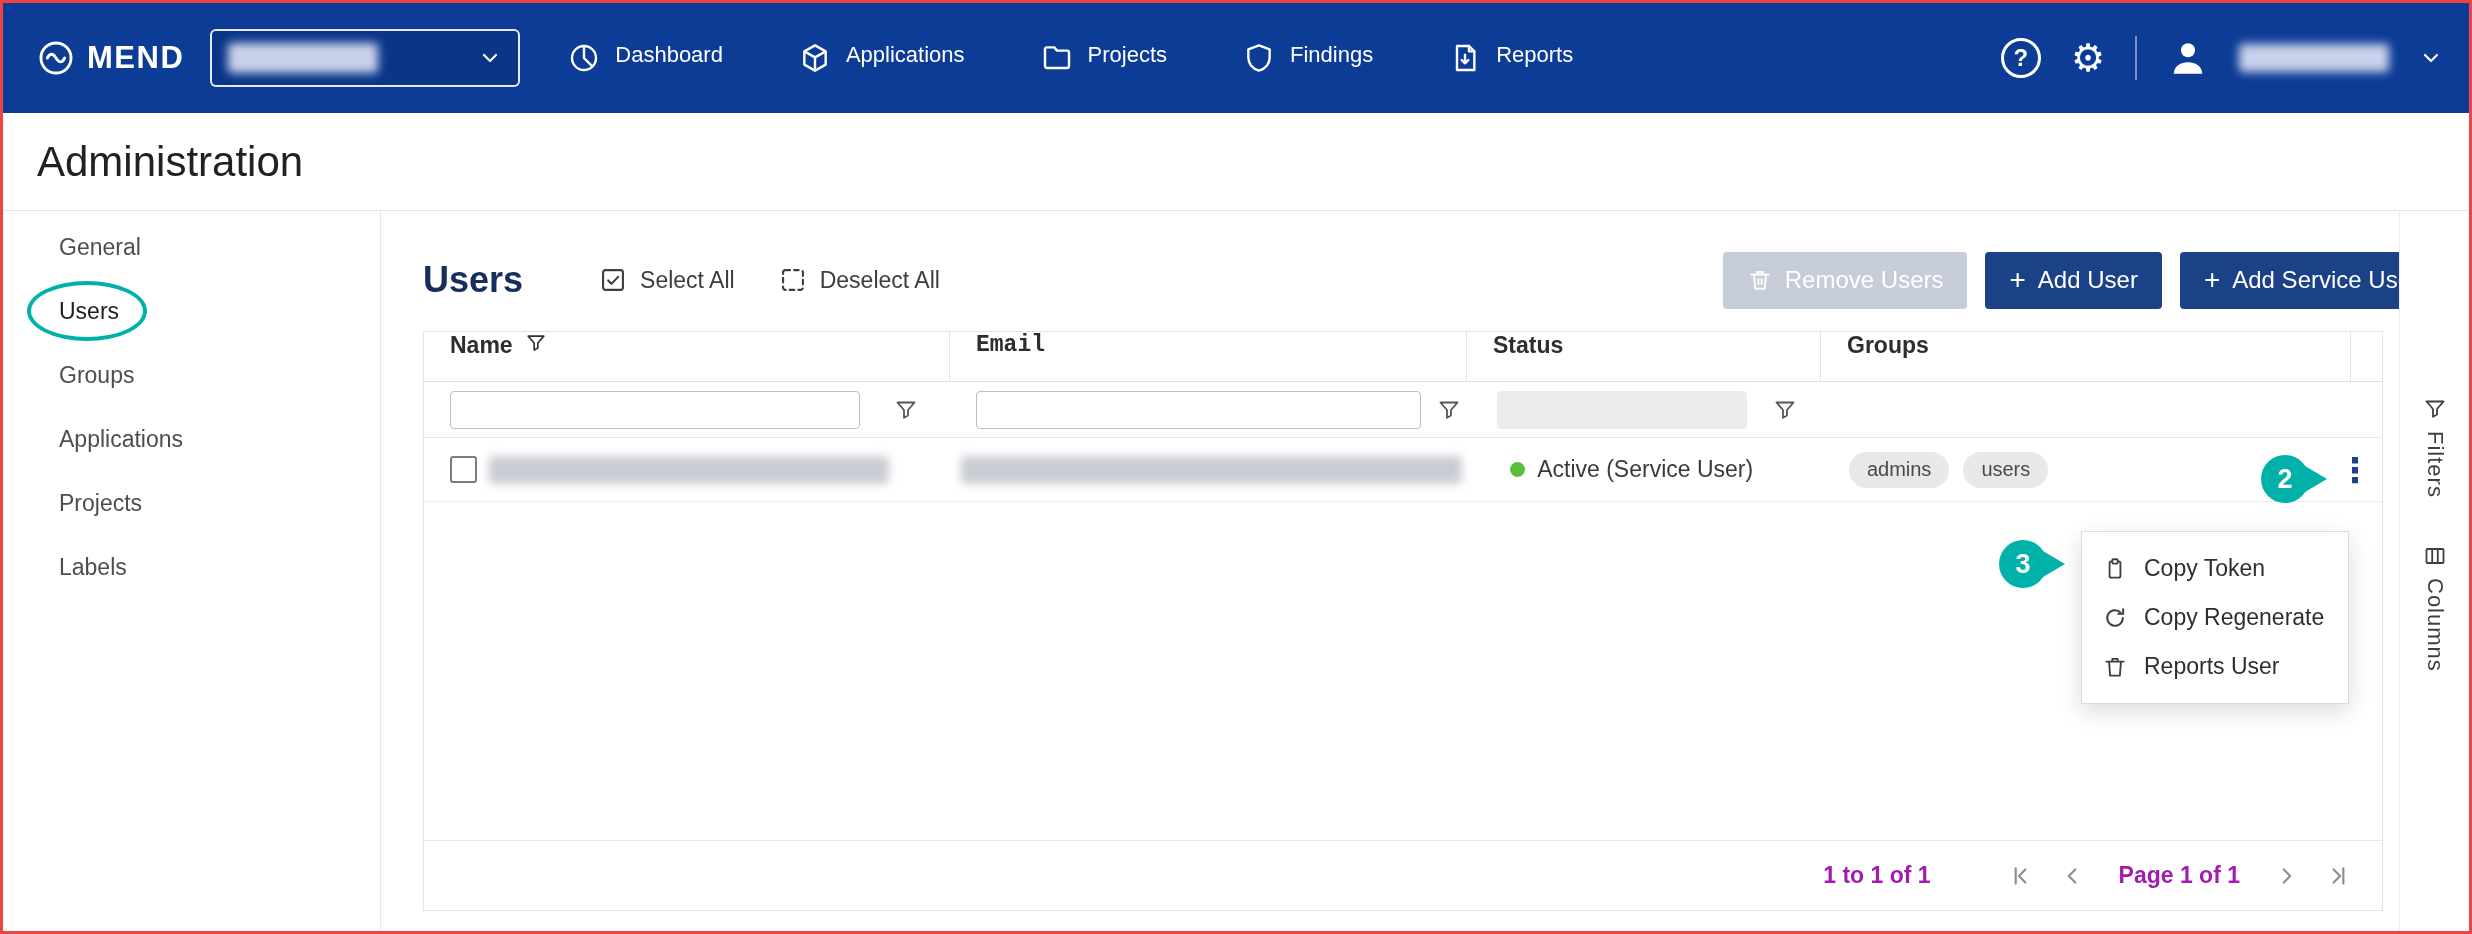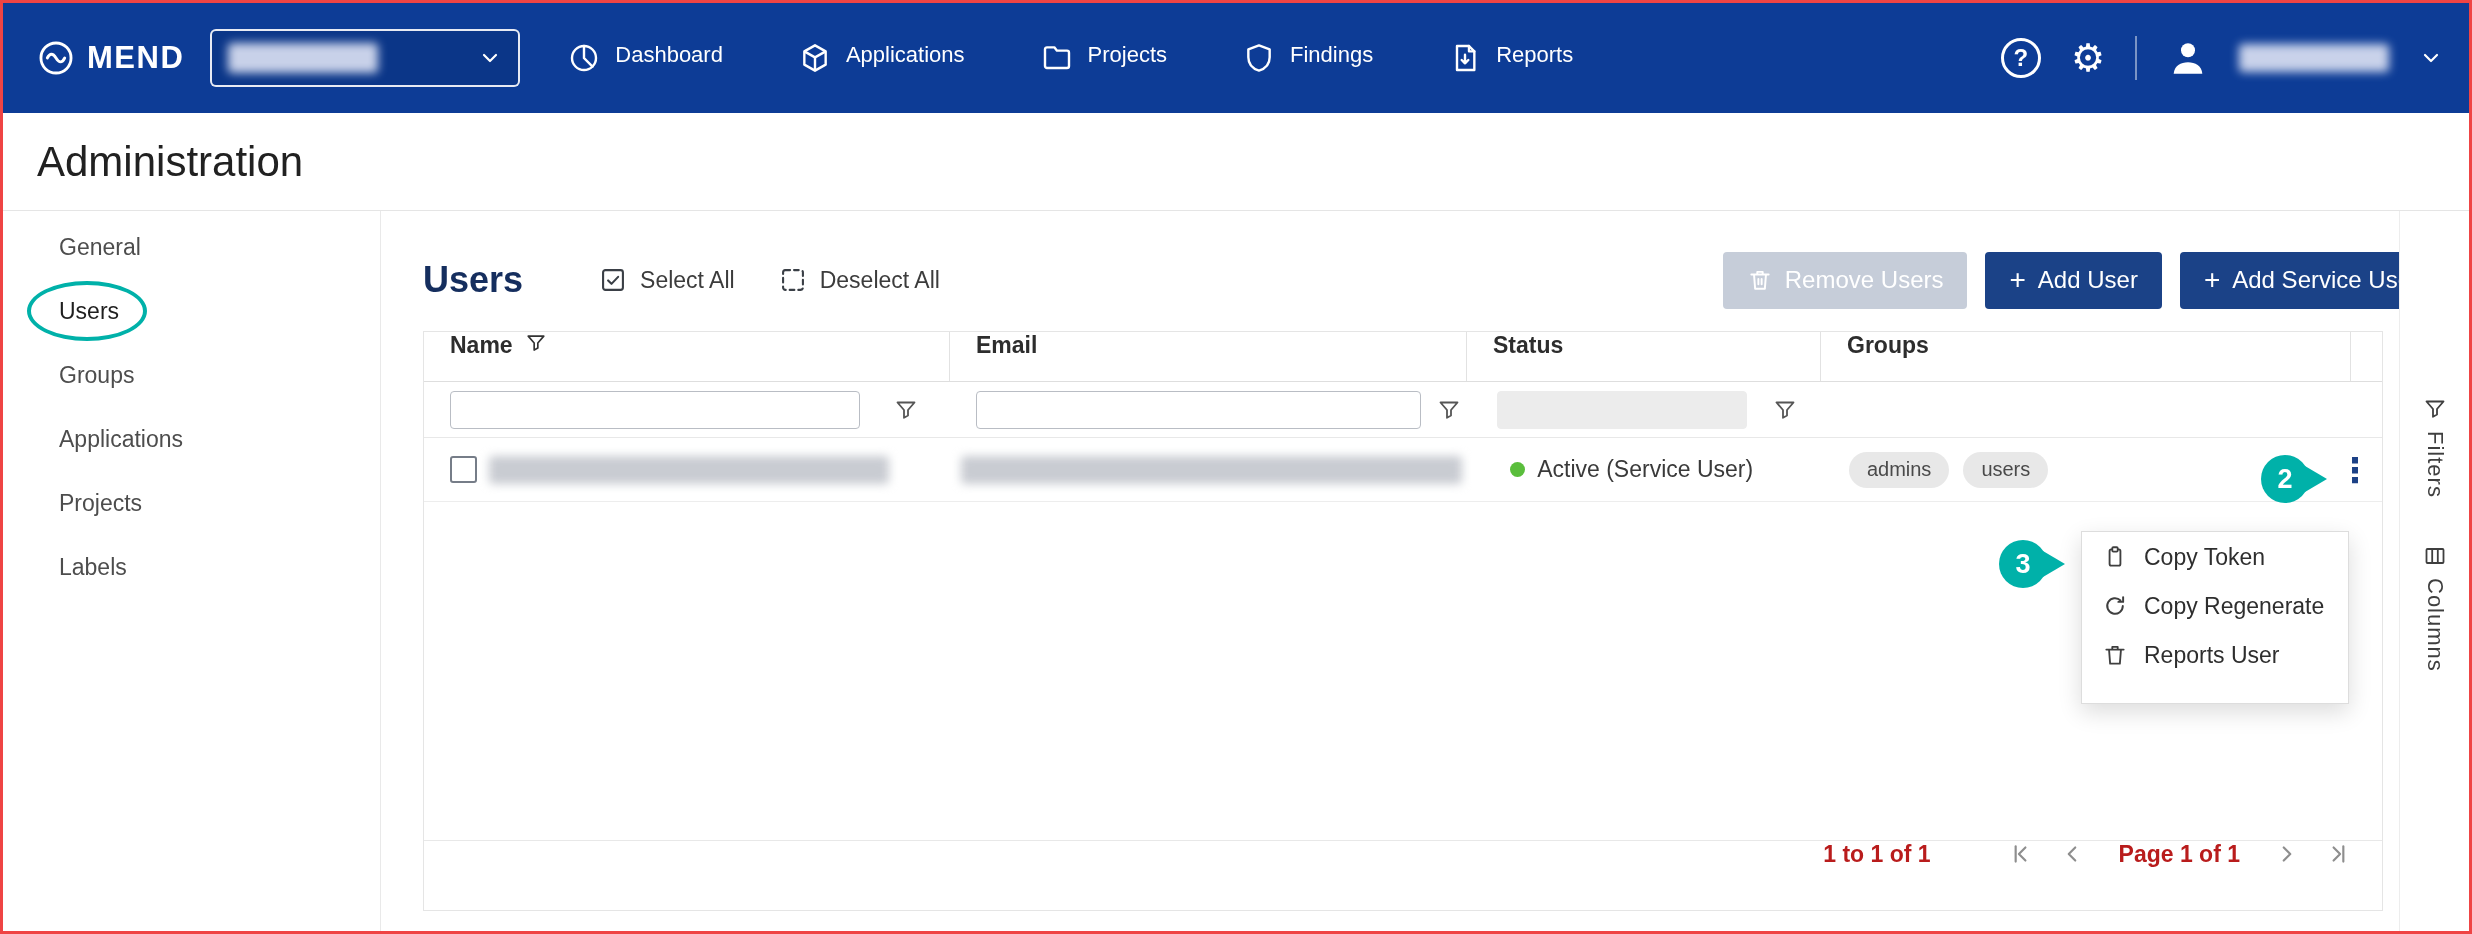--- a/index.html
+++ b/index.html
@@ -45,49 +45,49 @@
   .btn { height:57px; border:none; border-radius:4px; display:flex; align-items:center; gap:12px; font-size:24px; font-family:inherit; padding:0 24px; cursor:pointer; white-space:nowrap; }
   .btn-disabled { background:#c6cdd9; color:#fff; margin-left:auto; cursor:default; }
   .btn-primary  { background:#1b4287; color:#fff; margin-left:18px; }
   .plus { font-size:28px; font-weight:400; line-height:1; }
 
   
   .table-card { position:absolute; top:120px; left:42px; width:1960px; height:580px; border:1px solid #e5e5e5; background:#fff; }
   .thead { display:flex; height:50px; border-bottom:1px solid #dedede; align-items:center; }
   .th { display:flex; gap:12px; font-size:23px; font-weight:700; color:#2d2d2d; padding-left:26px; height:100%; border-right:1px solid #e2e2e2; }
   .th.last { border-right:none; }
-  .w-name { width:526px; } .w-email { width:517px; } .w-status { width:354px; } .w-groups { width:530px; } .w-mini { flex:1; }
+  .w-name { width:526px; } .w-email { width:517px;font-family:Liberation Mono, monospace; } .w-status { width:354px; } .w-groups { width:530px; } .w-mini { flex:1; }
   .filter-row { display:flex; height:56px; align-items:center; border-bottom:1px solid #e8e8e8; }
   .fcell { display:flex; align-items:center; height:100%; }
   .filter-input { height:38px; border:1px solid #b9bdc4; border-radius:4px; font-size:21px; padding:0 10px; font-family:inherit; outline:none; background:#fff; }
   .filter-input.disabled { background:#ececec; border-color:#ececec; }
   .funnel { color:#555; display:flex; }
   .data-row { display:flex; height:64px; align-items:center; border-bottom:1px solid #ededed; }
   .rowcheck { width:27px; height:27px; border:2px solid #767d88; border-radius:3px; margin-left:26px; cursor:pointer; background:#fff; }
   .cell { display:flex; align-items:center; height:100%; }
   .dot { width:15px; height:15px; border-radius:50%; background:#5abe3c; }
   .status-text { font-size:23px; color:#3a3a3a; margin-left:12px; }
   .pill { background:#e8e8e8; border-radius:18px; height:36px; display:flex; align-items:center; padding:0 18px; font-size:20px; color:#4a4a4a; }
   .kebab { font-size:34px; color:#1c4186; font-weight:700; cursor:pointer; line-height:1; font-family:"DejaVu Sans",sans-serif; margin-right:10px; }
 
-  .pager { position:absolute; left:0; right:0; bottom:0; height:70px; border-top:1px solid #e8e8e8; display:flex; align-items:flex-start; justify-content:flex-end; padding-right:30px; gap:26px; font-size:23px; color:#b91c1c; background:#fff; }
+  .pager { position:absolute; left:0; right:0; bottom:0; height:70px; border-top:1px solid #e8e8e8; display:flex; align-items:center; justify-content:flex-end; padding-right:30px; gap:26px; font-size:23px; color:#a21caf; background:#fff; }
   .pager .range { font-weight:700; margin-right:50px; }
   .pager .ptext { font-weight:700; margin:0 8px; }
   .picon { color:#8e8e8e; cursor:pointer; display:flex; }
 
   
   .side-strip { position:absolute; top:0; right:0; bottom:0; width:70px; border-left:1px solid #ededed; display:flex; flex-direction:column; align-items:center; background:#fff; }
   .side-tab { display:flex; flex-direction:column; align-items:center; gap:10px; color:#3f3f3f; cursor:pointer; }
   .side-tab .vtext { writing-mode:vertical-rl; font-size:22px; letter-spacing:1px; }
   .tab-filters { margin-top:186px; }
   .tab-columns { margin-top:46px; }
 
   
   .ctx-menu { position:absolute; left:2078px; top:528px; width:268px; background:#fff; border:1px solid #ddd; box-shadow:0 8px 22px rgba(0,0,0,.14); padding:12px 0; z-index:20; }
-  .ctx-item { display:flex; align-items:flex-start; gap:16px; height:49px; padding:0 20px; font-size:23px; color:#2e2e2e; cursor:pointer; }
+  .ctx-item { display:flex; align-items:center; gap:16px; height:49px; padding:0 20px; font-size:23px; color:#2e2e2e; cursor:pointer; }
   .ctx-icon { color:#3f3f3f; display:flex; }
 
   
   .arrow-annot { position:absolute; width:72px; height:48px; z-index:30; pointer-events:none; }
   .arrow-annot .circ { position:absolute; left:0; top:0; width:48px; height:48px; border-radius:50%; background:#00b1a9; color:#fff; font-size:27px; font-weight:700; display:flex; align-items:center; justify-content:center; }
   .arrow-annot .tri { position:absolute; left:44px; top:11px; width:0; height:0; border-top:13px solid transparent; border-bottom:13px solid transparent; border-left:22px solid #00b1a9; }
   .annot2 { left:2258px; top:452px; }
   .annot3 { left:1996px; top:537px; }
 
   svg { display:block; }

